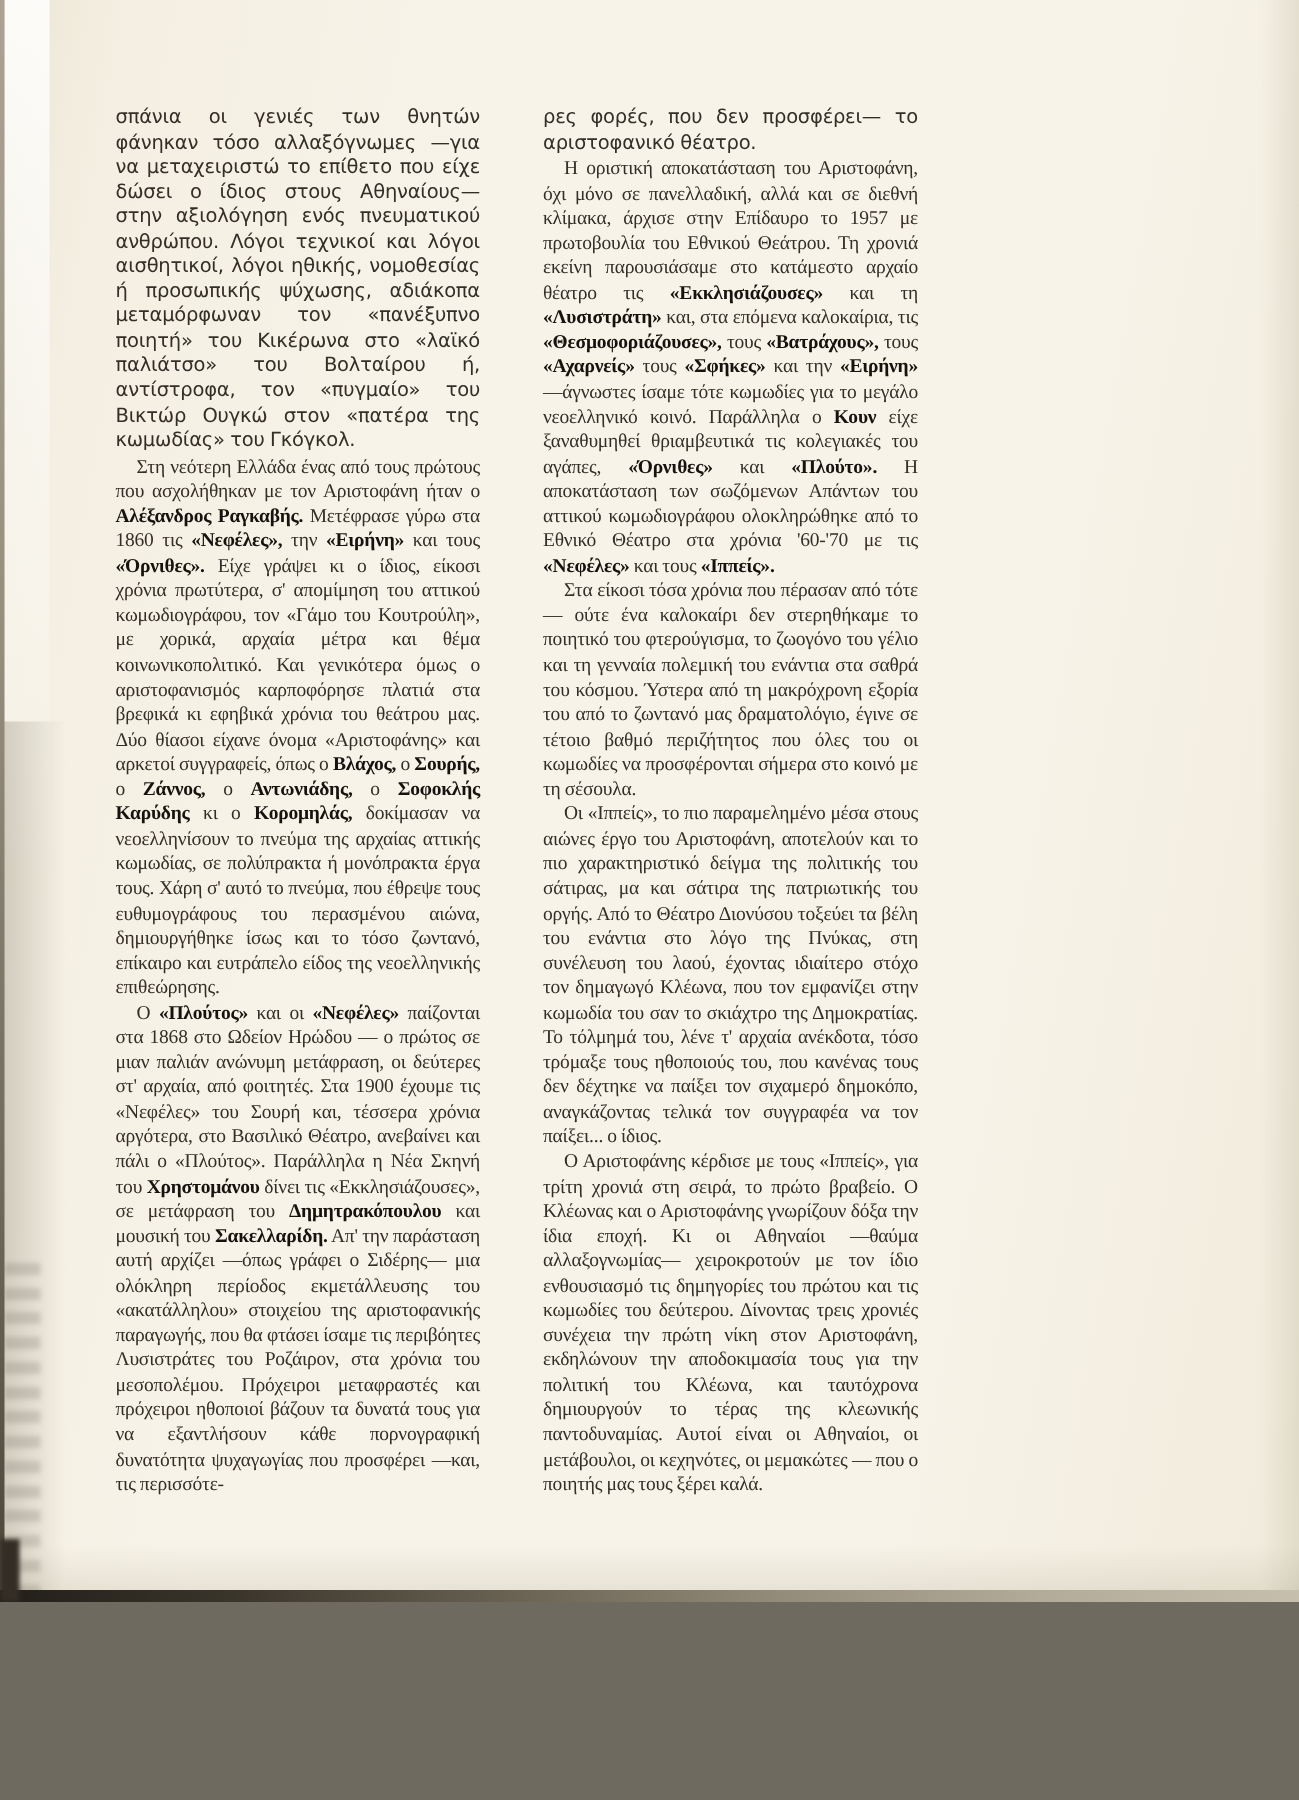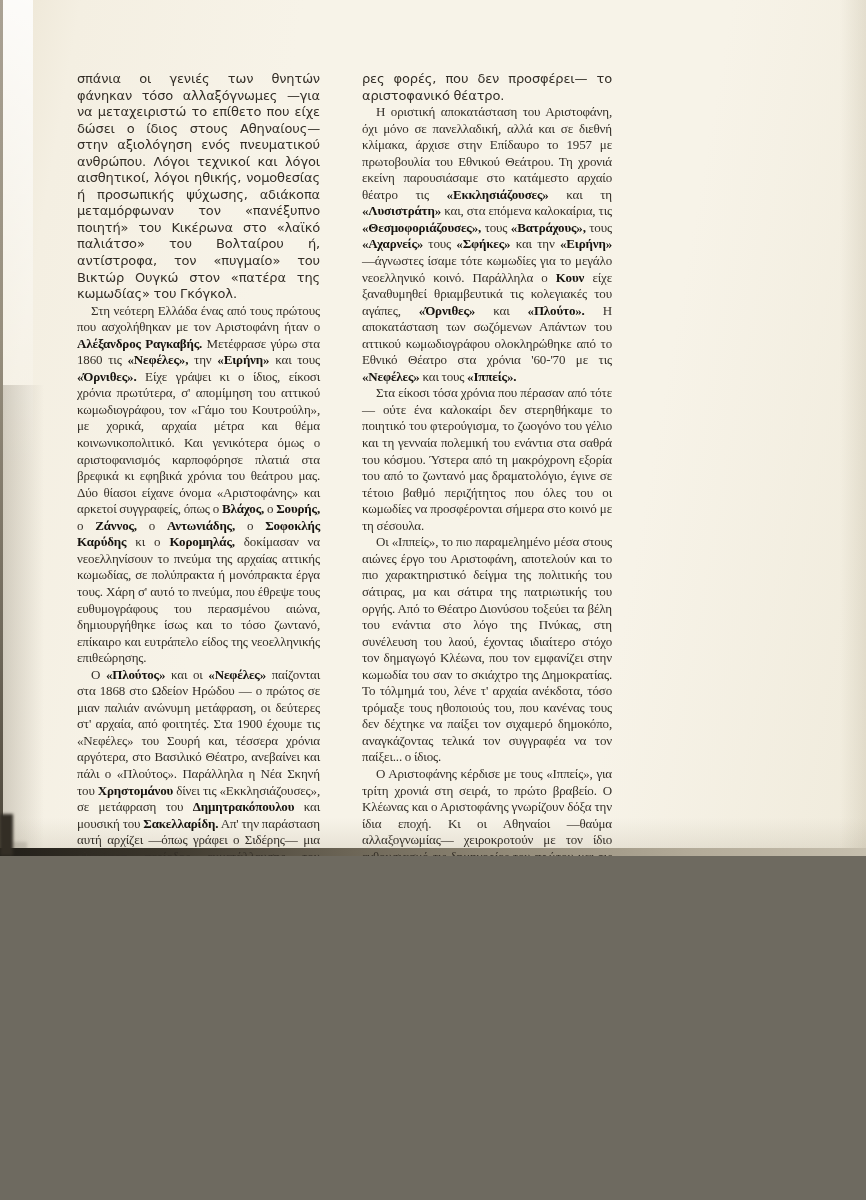--- a/index.html
+++ b/index.html
@@ -1,17 +1,17 @@
 <!DOCTYPE html>
 <html><head>
 <meta charset="utf-8">
 <style>
   html,body{margin:0;padding:0;background:#6e6a60;}
   .page{
-    position:relative;width:866px;height:856px;overflow:hidden;
+    position:relative;width:866px;height:1068px;overflow:hidden;
     background:linear-gradient(100deg,#ece5d4 0%,#f4efe2 8%,#f7f3e8 30%,#f7f3e8 72%,#f0ebdc 100%);
     font-family:"DejaVu Sans","Liberation Sans",sans-serif;
   }
   
   .edge-left-line{position:absolute;left:0;top:0;width:3px;height:100%;
     background:linear-gradient(180deg,#aaa294,#968e7d 40%,#6f685a 75%,#4a4438);}
   .edge-left-glow{position:absolute;left:3px;top:0;width:30px;height:55%;
     background:linear-gradient(180deg,rgba(255,255,255,.85),rgba(255,255,255,0));}
   .edge-left-shade{position:absolute;left:0;top:45%;width:44px;height:55%;
     background:linear-gradient(to right,rgba(120,112,96,.30),rgba(120,112,96,0));}

